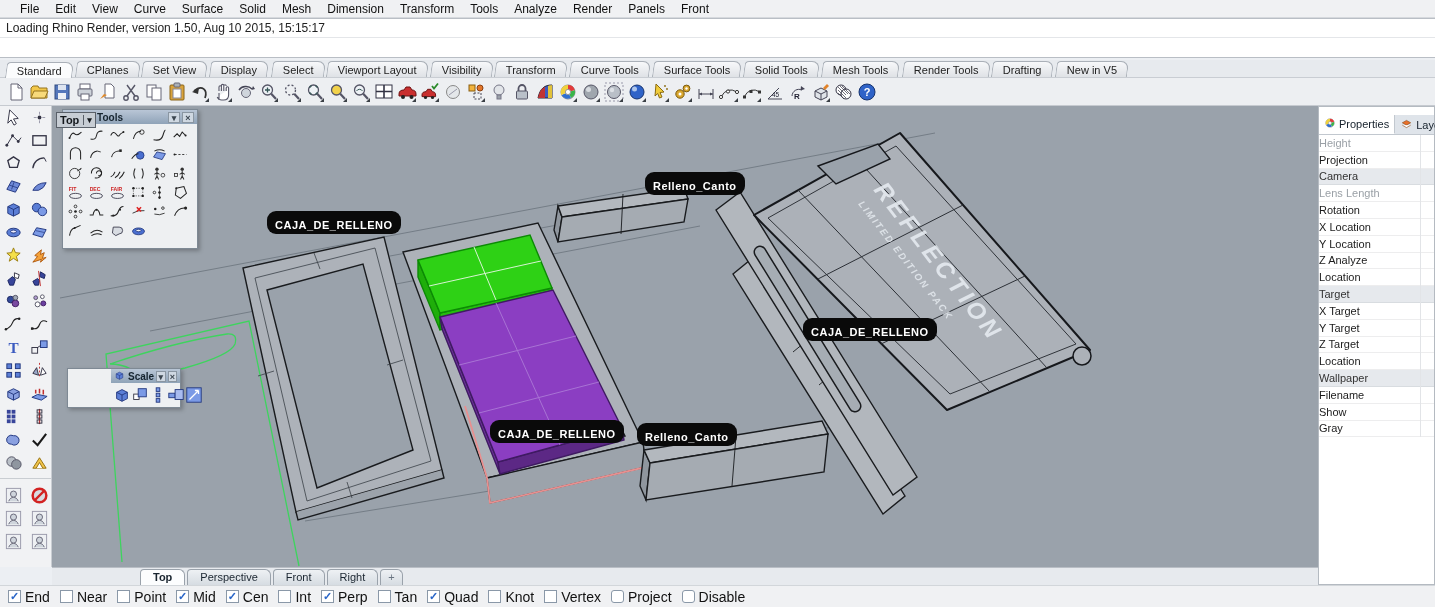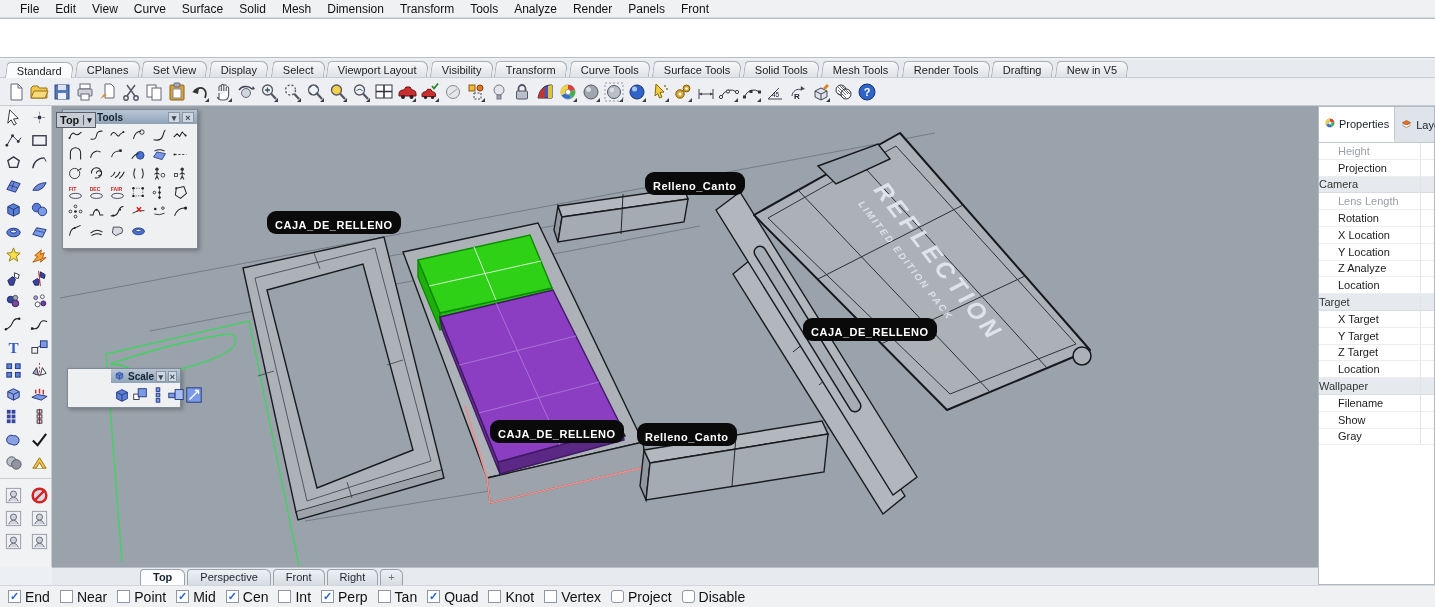--- a/index.html
+++ b/index.html
@@ -85,27 +85,27 @@
     border-top:1px solid #d2d6da; display:flex; align-items:center; padding-left:8px; }
   .osnap { display:flex; align-items:center; margin-right:10px; cursor:default;}
   .cb { width:13px; height:13px; background:#fff; border:1px solid #8a98a8; margin-right:4px;
     font-size:11px; line-height:11px; text-align:center; color:#2a66c8; font-weight:bold;}
   .cb.round { border-radius:3px; }
   .osnap .lbl { font-size:14px; color:#111; }
 
   
   #rightpanel { left:1318px; top:106px; width:117px; height:479px; background:#fff;
     border:1px solid #b4bac1; }
-  #rp-tabs { height:36px; display:flex; background:#dfe4ea; border-bottom:1px solid #c2c8cf; }
+  #rp-tabs { height:20px; display:flex; background:#dfe4ea; border-bottom:1px solid #c2c8cf;margin-top:8px; }
   .rp-tab { display:flex; align-items:center; font-size:11px; color:#15202b; padding:0 5px;
     border-right:1px solid #c2c8cf; cursor:default; gap:3px;}
   .rp-tab.active { background:#fff; border-bottom:1px solid #fff; }
   #rp-rows { position:relative; }
   .rp-row { height:16.8px; font-size:11px; display:flex; align-items:center;
-    border-bottom:1px solid #ededee; padding-left:19px; color:#1b1b1b; cursor:default;}
+    border-bottom:1px solid #ededee; padding-left:0; color:#1b1b1b; cursor:default;}
   .rp-row.header { background:#e6e9ed; color:#333; padding-left:0; border-bottom:1px solid #d8dce0;}
   .rp-row.muted { color:#9aa0a6; }
   #rp-divider { position:absolute; top:0; right:13px; width:1px; background:#e2e4e7; }
 </style>
 </head>
 <body>
 
 <div id="menubar" class="abs">
     <span class="menu-item">File</span>
     <span class="menu-item">Edit</span>
@@ -117,20 +117,21 @@
     <span class="menu-item">Dimension</span>
     <span class="menu-item">Transform</span>
     <span class="menu-item">Tools</span>
     <span class="menu-item">Analyze</span>
     <span class="menu-item">Render</span>
     <span class="menu-item">Panels</span>
     <span class="menu-item">Front</span>
   </div>
 
 <div id="cmdarea" class="abs">
+  <div id="cmd-history">Loading Rhino Render, version 1.50, Aug 10 2015, 15:15:17</div>
 </div>
 
 <div id="tabstrip" class="abs">
     <div class="ttab active"><span>Standard</span></div>
     <div class="ttab"><span>CPlanes</span></div>
     <div class="ttab"><span>Set View</span></div>
     <div class="ttab"><span>Display</span></div>
     <div class="ttab"><span>Select</span></div>
     <div class="ttab"><span>Viewport Layout</span></div>
     <div class="ttab"><span>Visibility</span></div>

